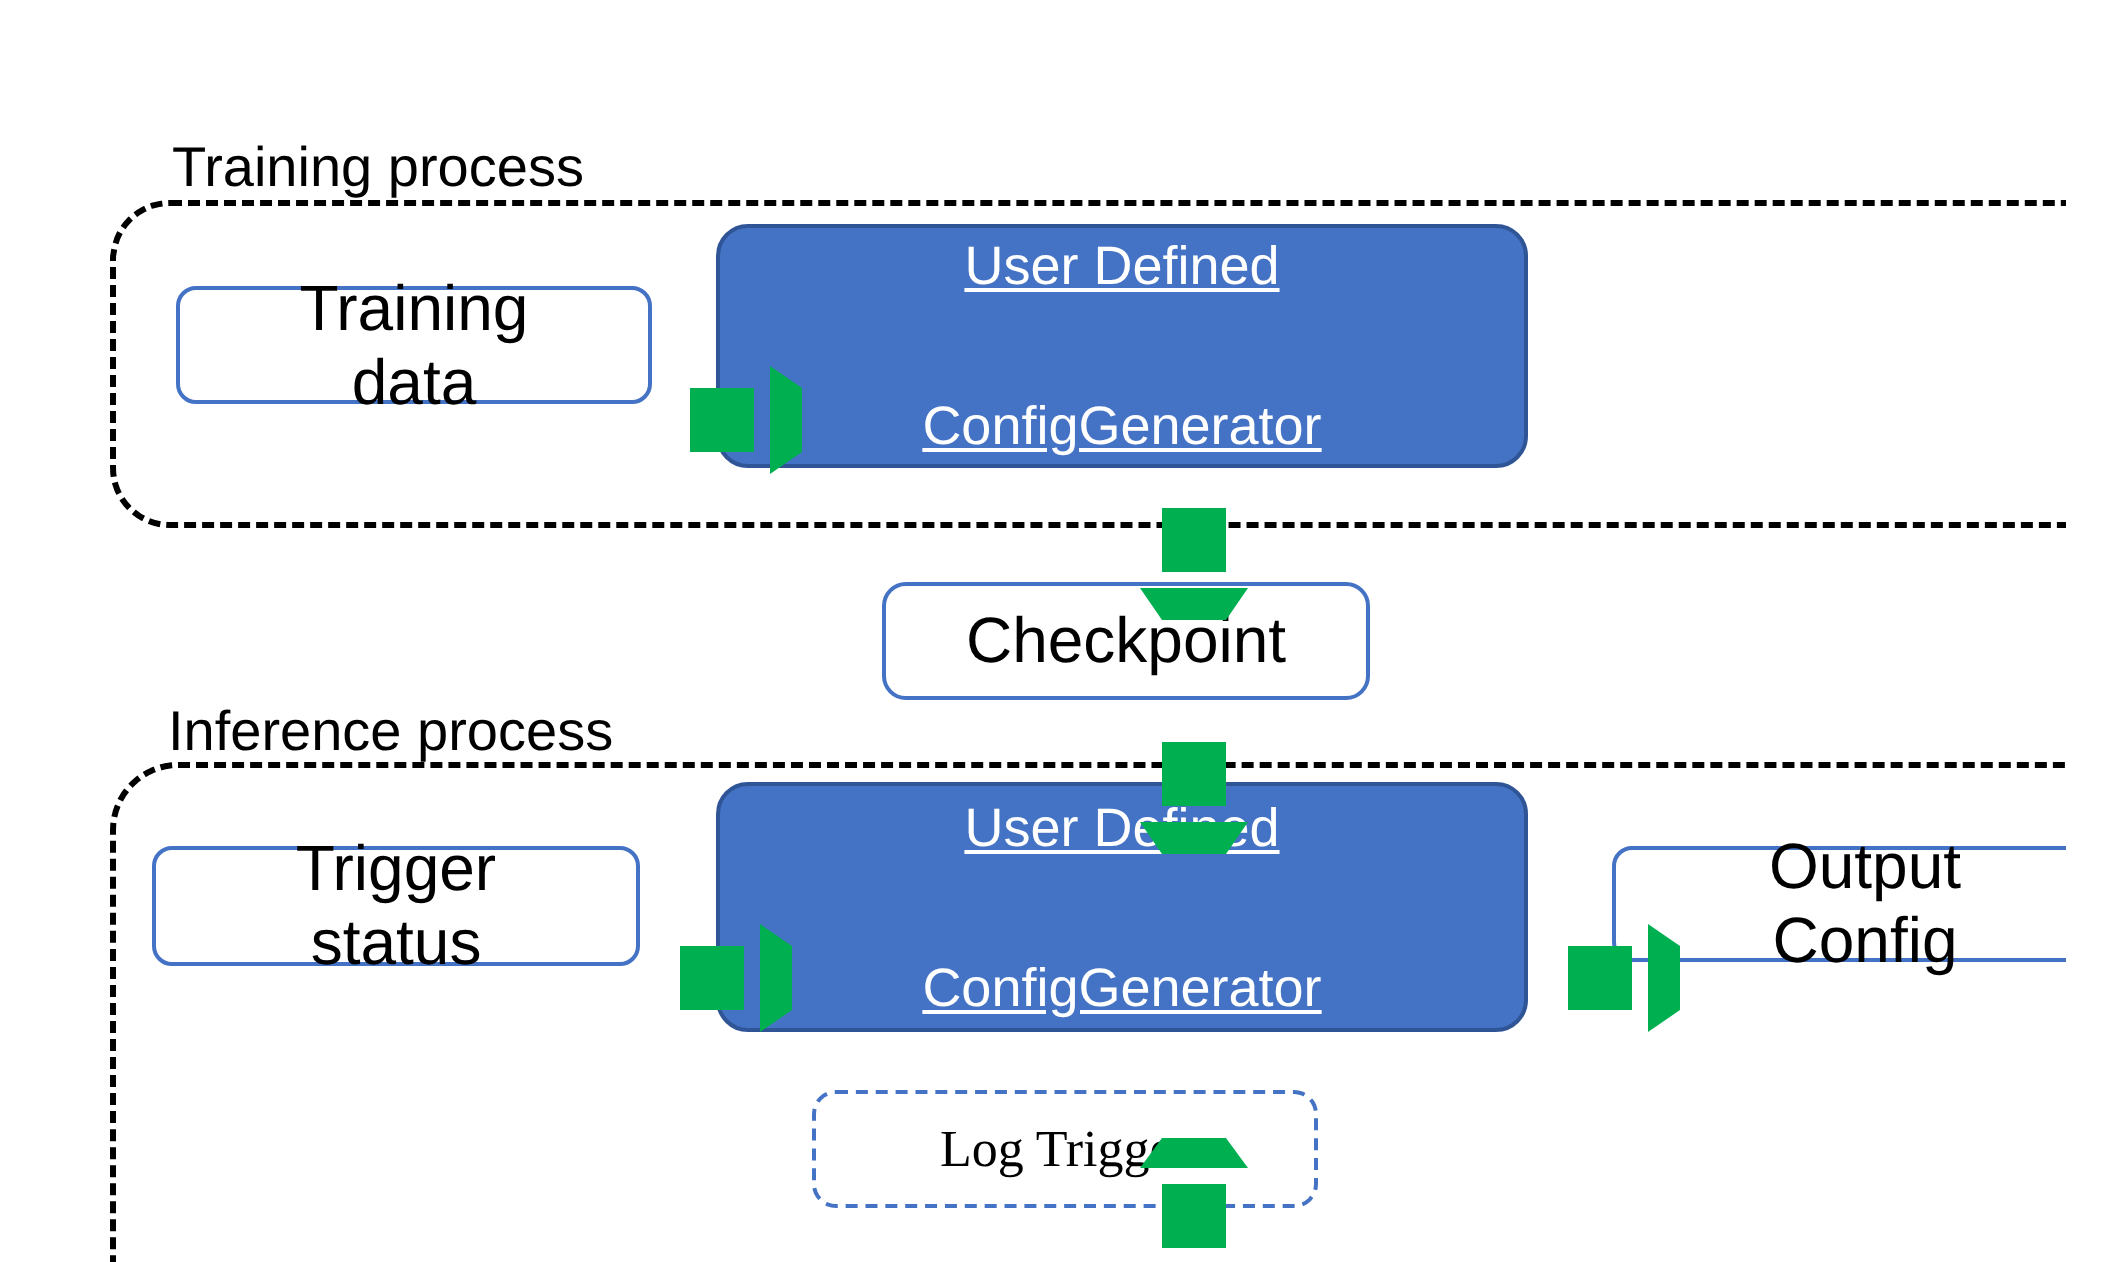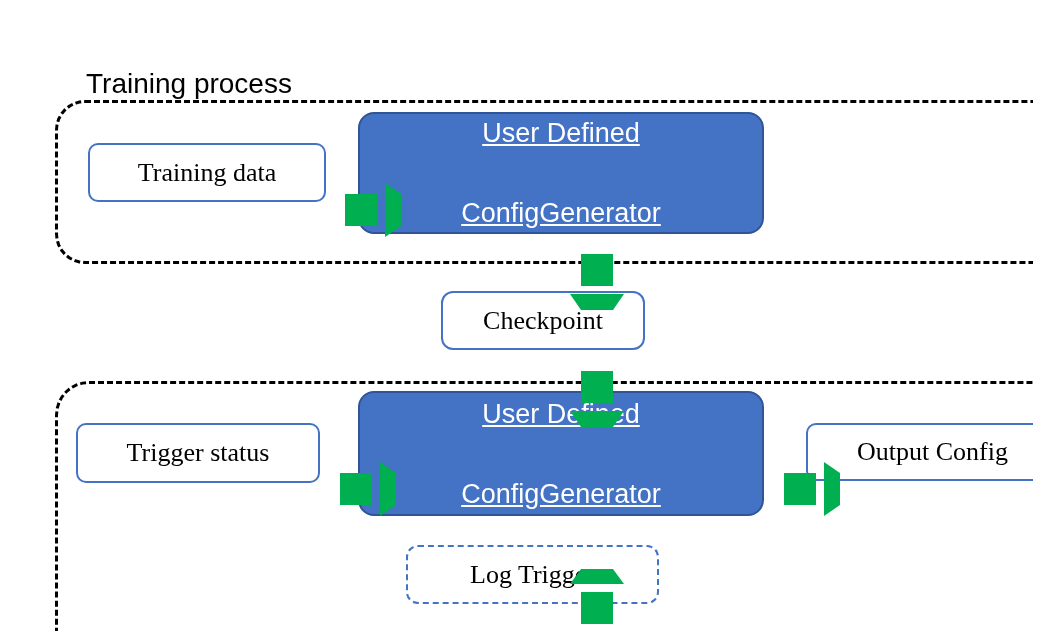--- a/index.html
+++ b/index.html
@@ -21,23 +21,23 @@
   .section-title{position:absolute;font-size:28px;color:var(--text-dark);white-space:nowrap;}
   .title-training{left:22px;top:4px;}
   .title-inference{left:20px;top:286px;}
 
   .process-container{position:absolute;border:3px dashed var(--container-border);background:transparent;z-index:1;}
   .container-training{left:7px;top:52px;width:1045px;height:164px;border-radius:30px;}
   .container-inference{left:7px;top:333px;width:1045px;height:290px;border-radius:34px;}
 
   .node{position:absolute;display:flex;align-items:center;justify-content:center;
         background:#fff;border:2px solid var(--node-border);border-radius:10px;
-        font-size:26px;color:var(--text-dark);text-align:center;z-index:2;font-family:Liberation Serif, serif;}
+        font-size:32px;color:var(--text-dark);text-align:center;z-index:2;}
   .node-training-data{left:40px;top:95px;width:238px;height:59px;}
-  .node-checkpoint{left:393px;top:243px;width:204px;height:59px;border-radius:12px;}
+  .node-checkpoint{left:393px;top:243px;width:244px;height:59px;border-radius:12px;}
   .node-current-status{left:28px;top:375px;width:244px;height:60px;}
   .node-output-config{left:758px;top:375px;width:253px;height:58px;}
 
   .generator{position:absolute;display:flex;flex-direction:column;align-items:center;justify-content:center;
              background:var(--generator-fill);border:2px solid var(--generator-border);border-radius:16px;
              color:var(--generator-text);font-size:27px;line-height:40px;text-align:center;z-index:2;text-decoration:underline;}
   .generator-training{left:310px;top:64px;width:406px;height:122px;}
   .generator-inference{left:310px;top:343px;width:406px;height:125px;}
 
   .trigger{position:absolute;display:flex;align-items:center;justify-content:center;
@@ -70,20 +70,21 @@
 </style>
 </head>
 <body>
 
 <div class="canvas">
 
   <div class="section-title title-training">Training process</div>
 
   <div class="process-container container-training"></div>
 
+  <div class="section-title title-inference">Inference process</div>
 
   <div class="process-container container-inference"></div>
 
   <div class="node node-training-data">
     <span>Training data</span>
   </div>
 
   <div class="generator generator-training">
     <span>User Defined</span>
     <span>ConfigGenerator</span>

